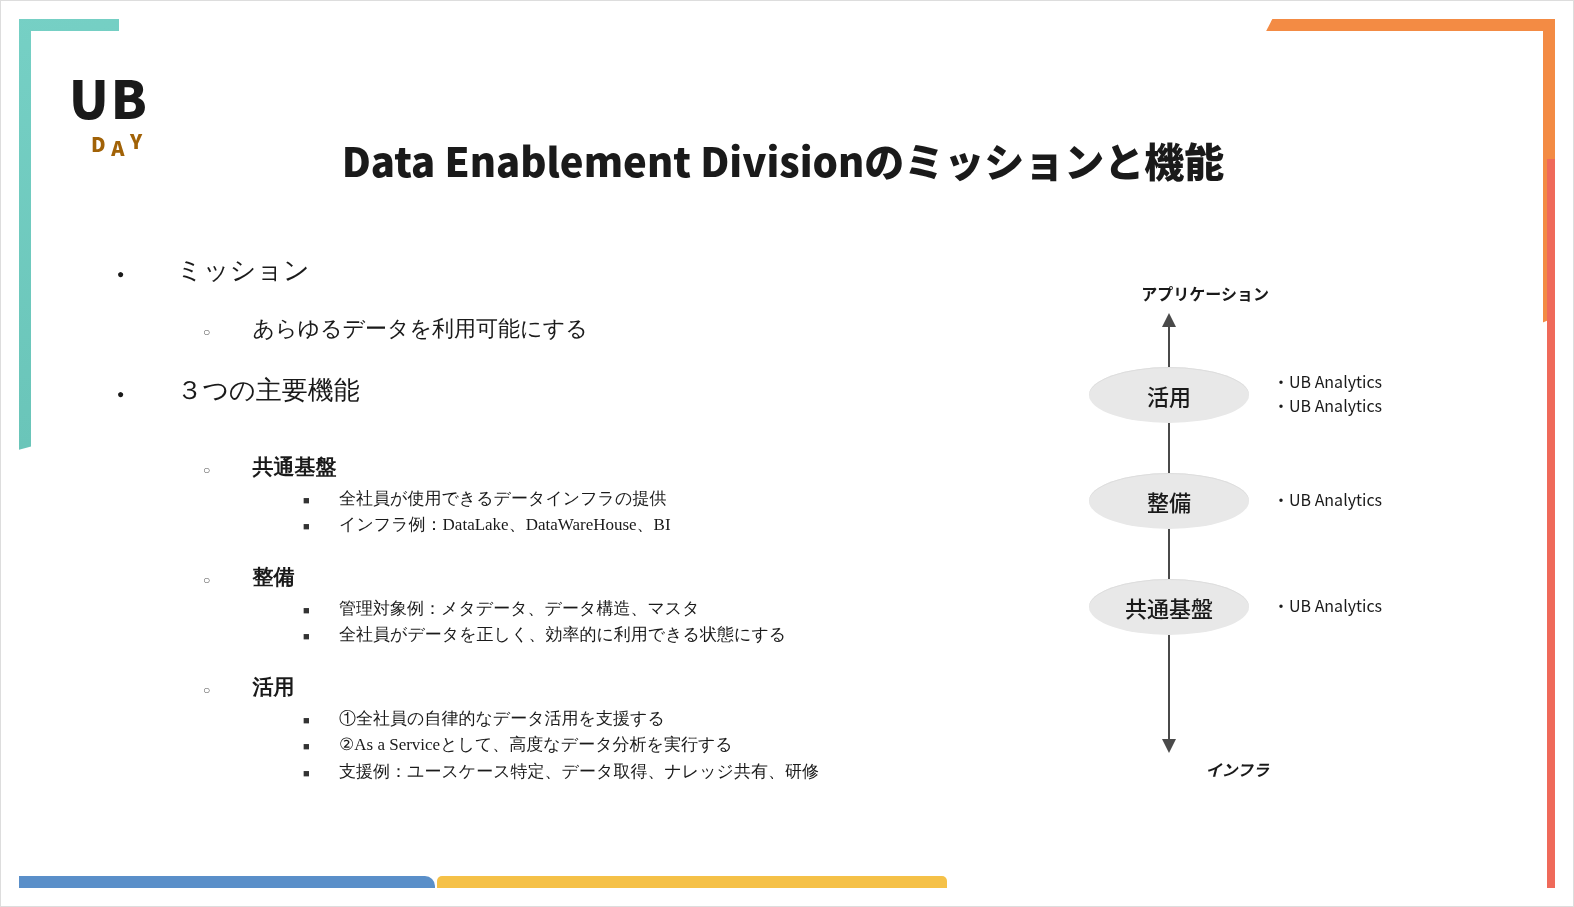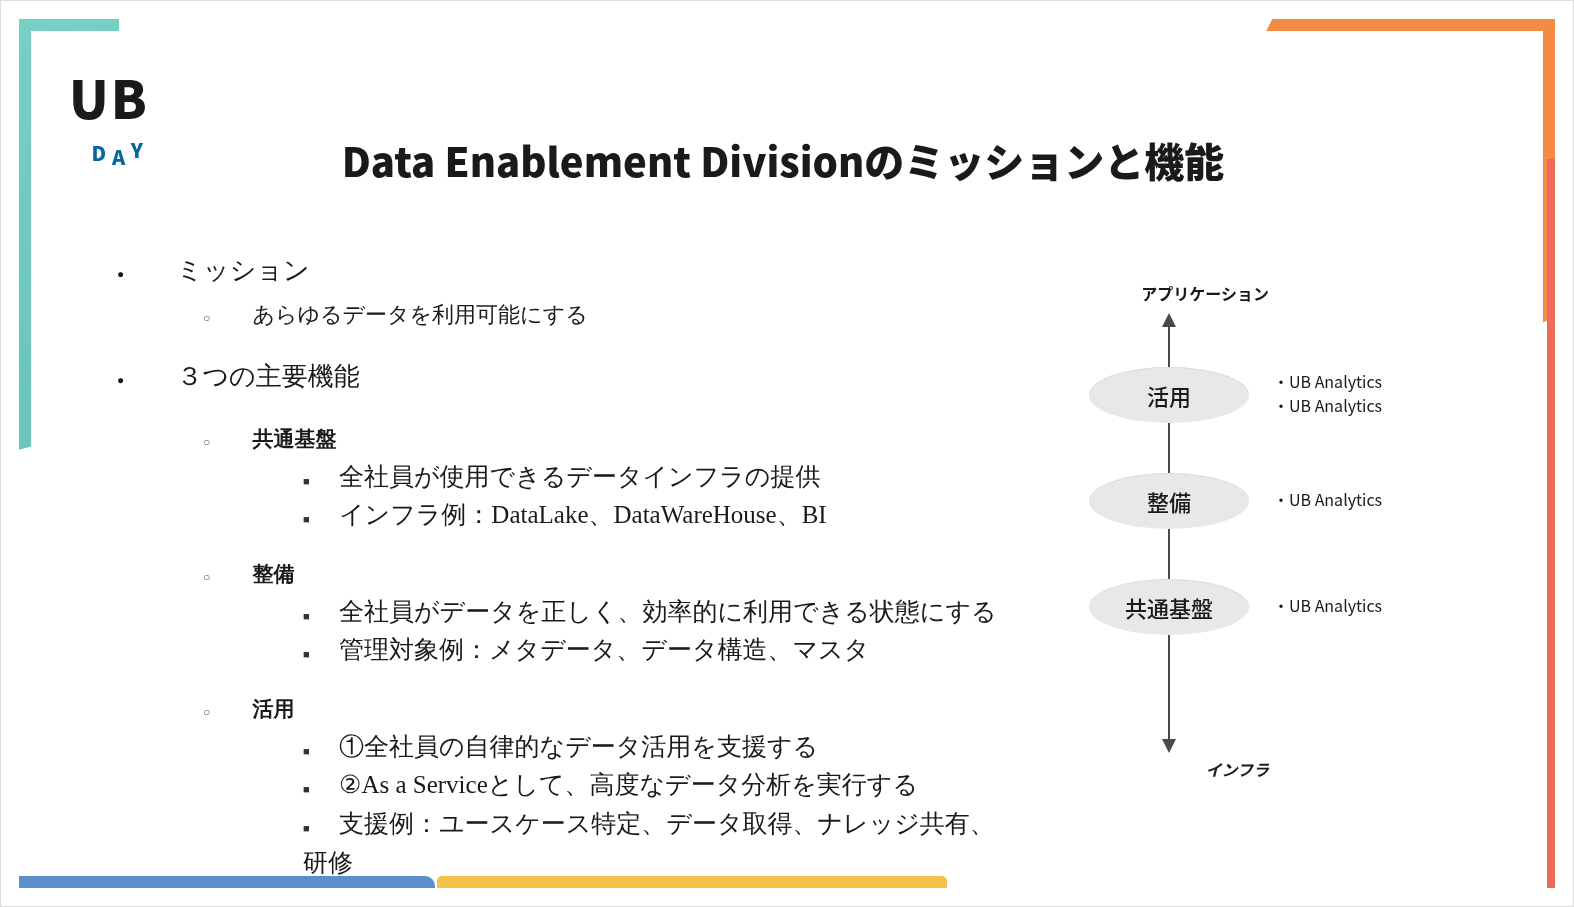--- a/index.html
+++ b/index.html
@@ -69,25 +69,24 @@
     position: absolute;
     top: 40px; left: 38px;
     font-weight: 900;
     color: #1a1a1a;
     line-height: 1;
   }
   .logo .ub { font-size: 52px; letter-spacing: 2px; }
   .logo .day {
     font-size: 20px;
     letter-spacing: 6px;
-    margin-top: 20px;
+    margin-top: 11px;
     margin-left: 22px;
-    color: #0369a1;
+    color: #a16207;
     font-weight: 800;
-    text-align: right;
   }
   .logo .day span:nth-child(2) { position: relative; top: 4px; }
   .logo .day span:nth-child(3) { position: relative; top: -3px; }
 
   .title {
     position: absolute;
     top: 100px;
     left: 0; right: 8px;
     text-align: center;
     font-size: 40px;
@@ -110,41 +109,41 @@
     content: "●";
     font-size: 12px;
     display: inline-block;
     width: 54px;
     text-align: left;
     vertical-align: middle;
     color: #1a1a1a;
     padding-left: 6px;
   }
   ul.top > li > .li-text { font-size: 26px; }
-  ul.sub1 { list-style: none; margin-left: 92px; margin-top: 8px; }
+  ul.sub1 { list-style: none; margin-left: 92px; margin-top: 22px; }
   ul.sub1 > li::before {
     content: "○";
     font-size: 12px;
     display: inline-block;
     width: 44px;
     color: #555;
   }
   ul.sub1 > li { margin-bottom: 22px; }
   ul.sub1 > li.tight { margin-bottom: 6px; }
   ul.sub1 > li > .li-text { font-size: 22px; }
   ul.sub1 > li > .li-text.bold { font-weight: 700; font-size: 21px; }
   ul.sub2 { list-style: none; margin-left: 100px; margin-top: 2px; }
   ul.sub2 > li::before {
     content: "■";
     font-size: 11px;
     display: inline-block;
     width: 36px;
     color: #333;
   }
-  ul.sub2 > li { font-size: 25px; line-height: 1.55; }
+  ul.sub2 > li { font-size: 17px; line-height: 1.55; }
 
   
   .diagram {
     position: absolute;
     top: 250px;
     right: 90px;
     width: 410px;
     height: 500px;
     color: #1a1a1a;
   }
@@ -247,22 +246,22 @@
               <li>
                 <span class="li-text bold">共通基盤</span>
                 <ul class="sub2">
                   <li><span>全社員が使用できるデータインフラの提供</span></li>
                   <li><span>インフラ例：DataLake、DataWareHouse、BI</span></li>
                 </ul>
               </li>
               <li>
                 <span class="li-text bold">整備</span>
                 <ul class="sub2">
+                  <li><span>管理対象例：メタデータ、データ構造、マスタ</span></li>
                   <li><span>全社員がデータを正しく、効率的に利用できる状態にする</span></li>
-                  <li><span>管理対象例：メタデータ、データ構造、マスタ</span></li>
                 </ul>
               </li>
               <li>
                 <span class="li-text bold">活用</span>
                 <ul class="sub2">
                   <li><span>①全社員の自律的なデータ活用を支援する</span></li>
                   <li><span>②As a Serviceとして、高度なデータ分析を実行する</span></li>
                   <li><span>支援例：ユースケース特定、データ取得、ナレッジ共有、研修</span></li>
                 </ul>
               </li>

